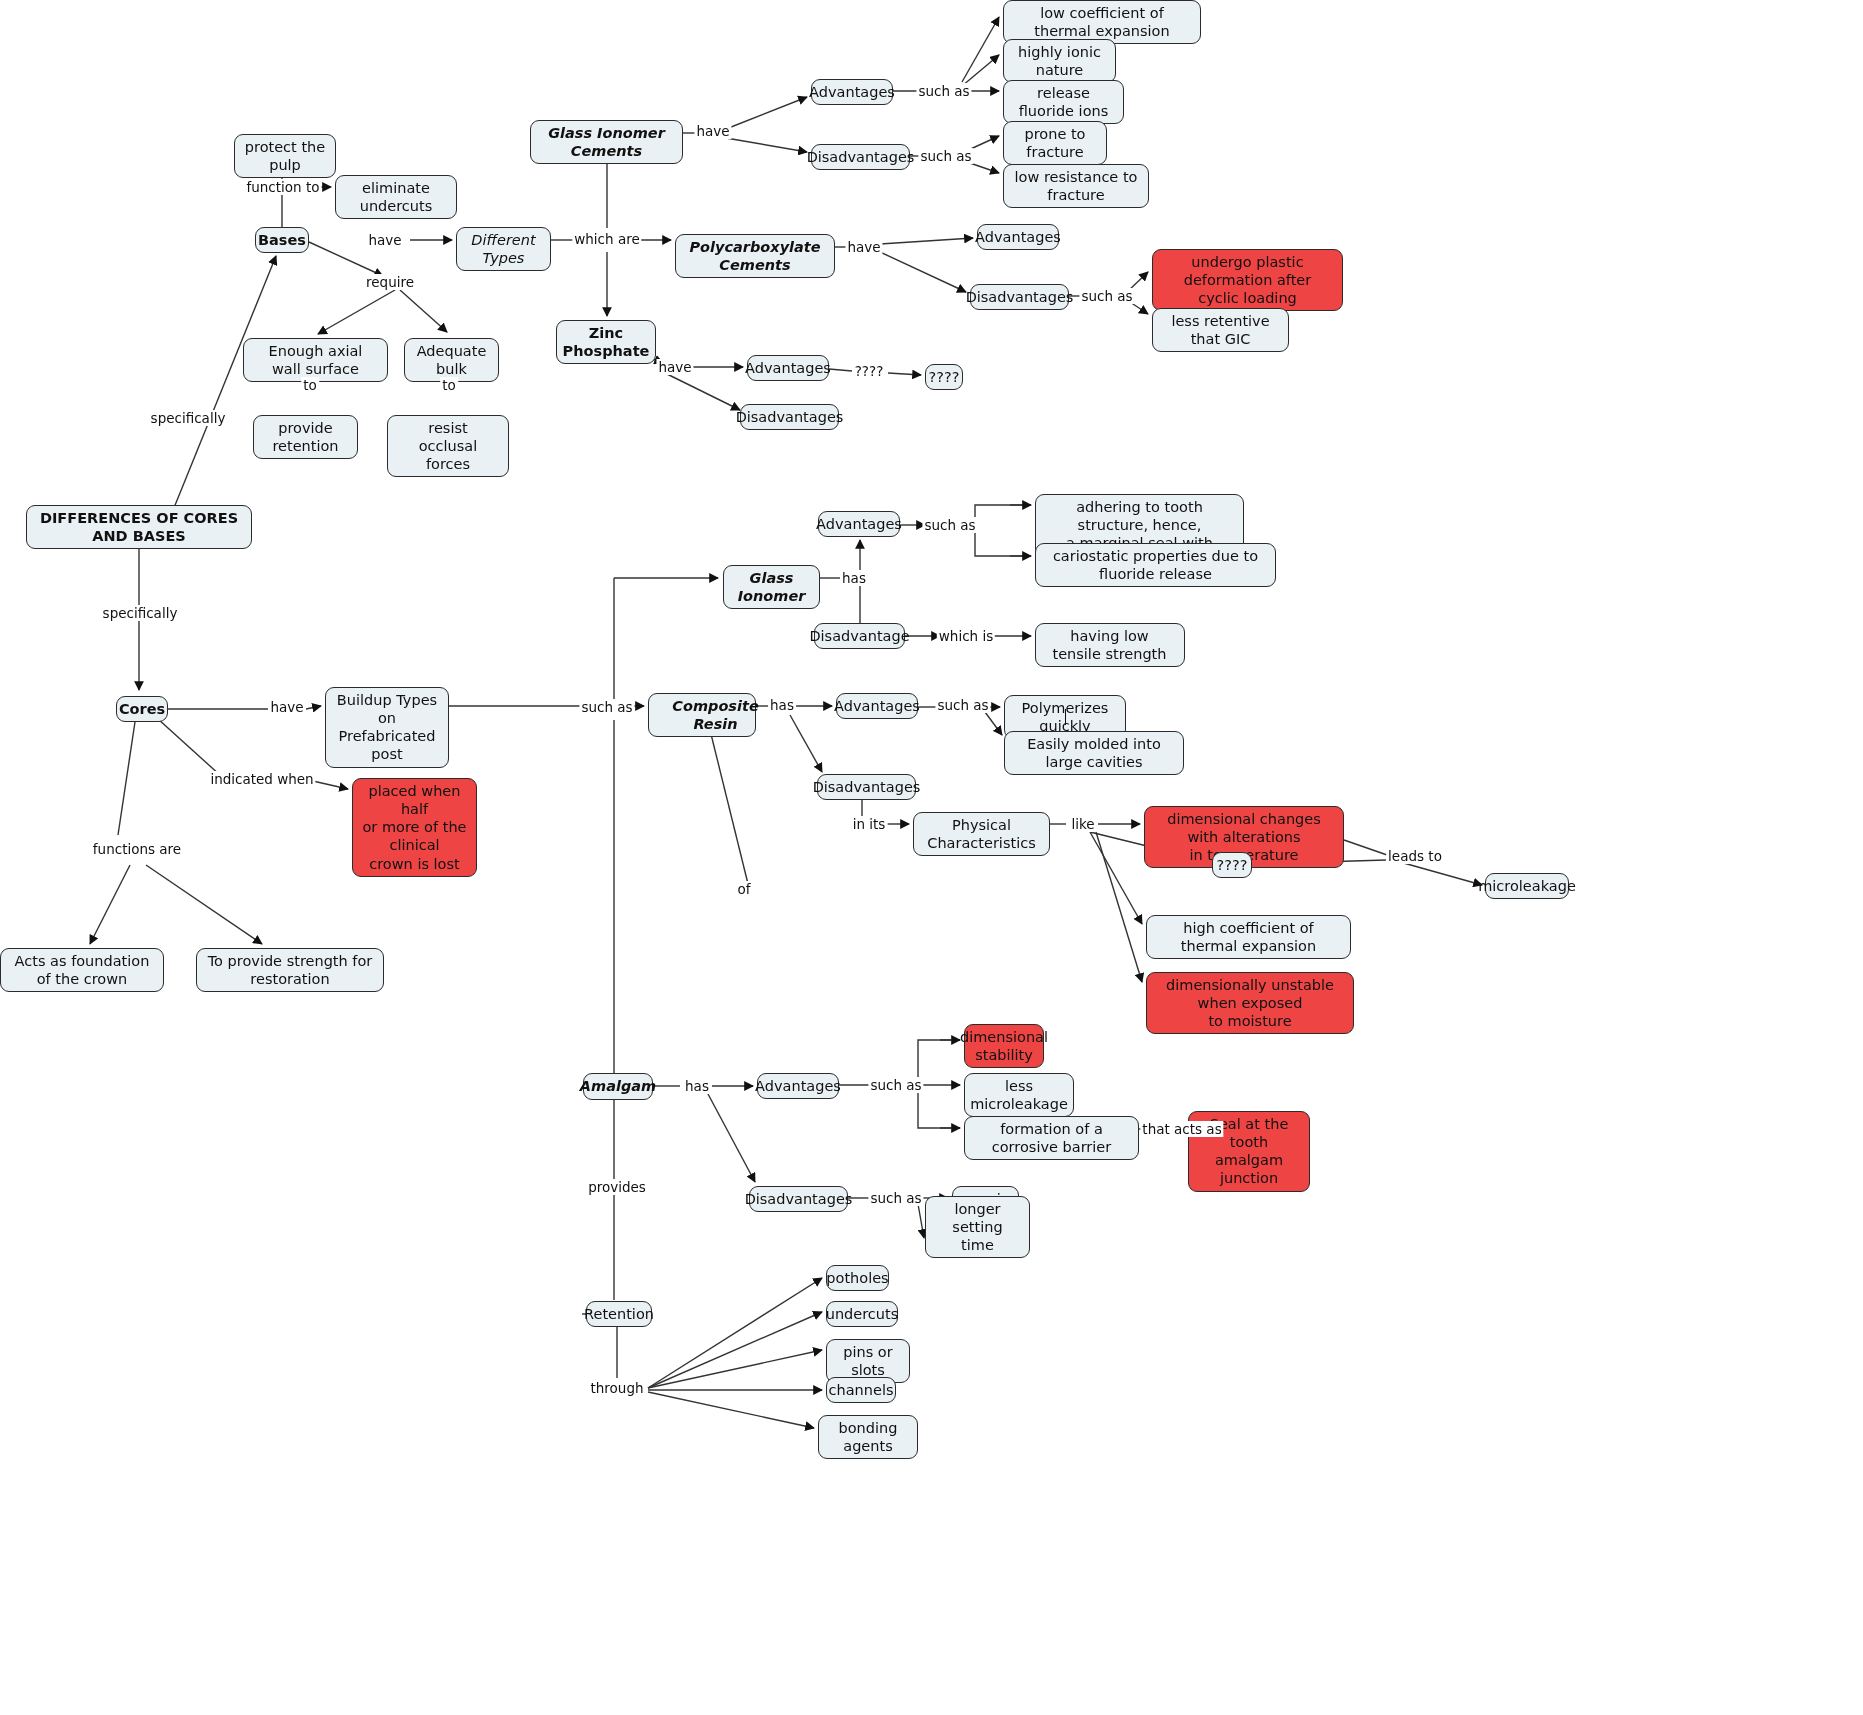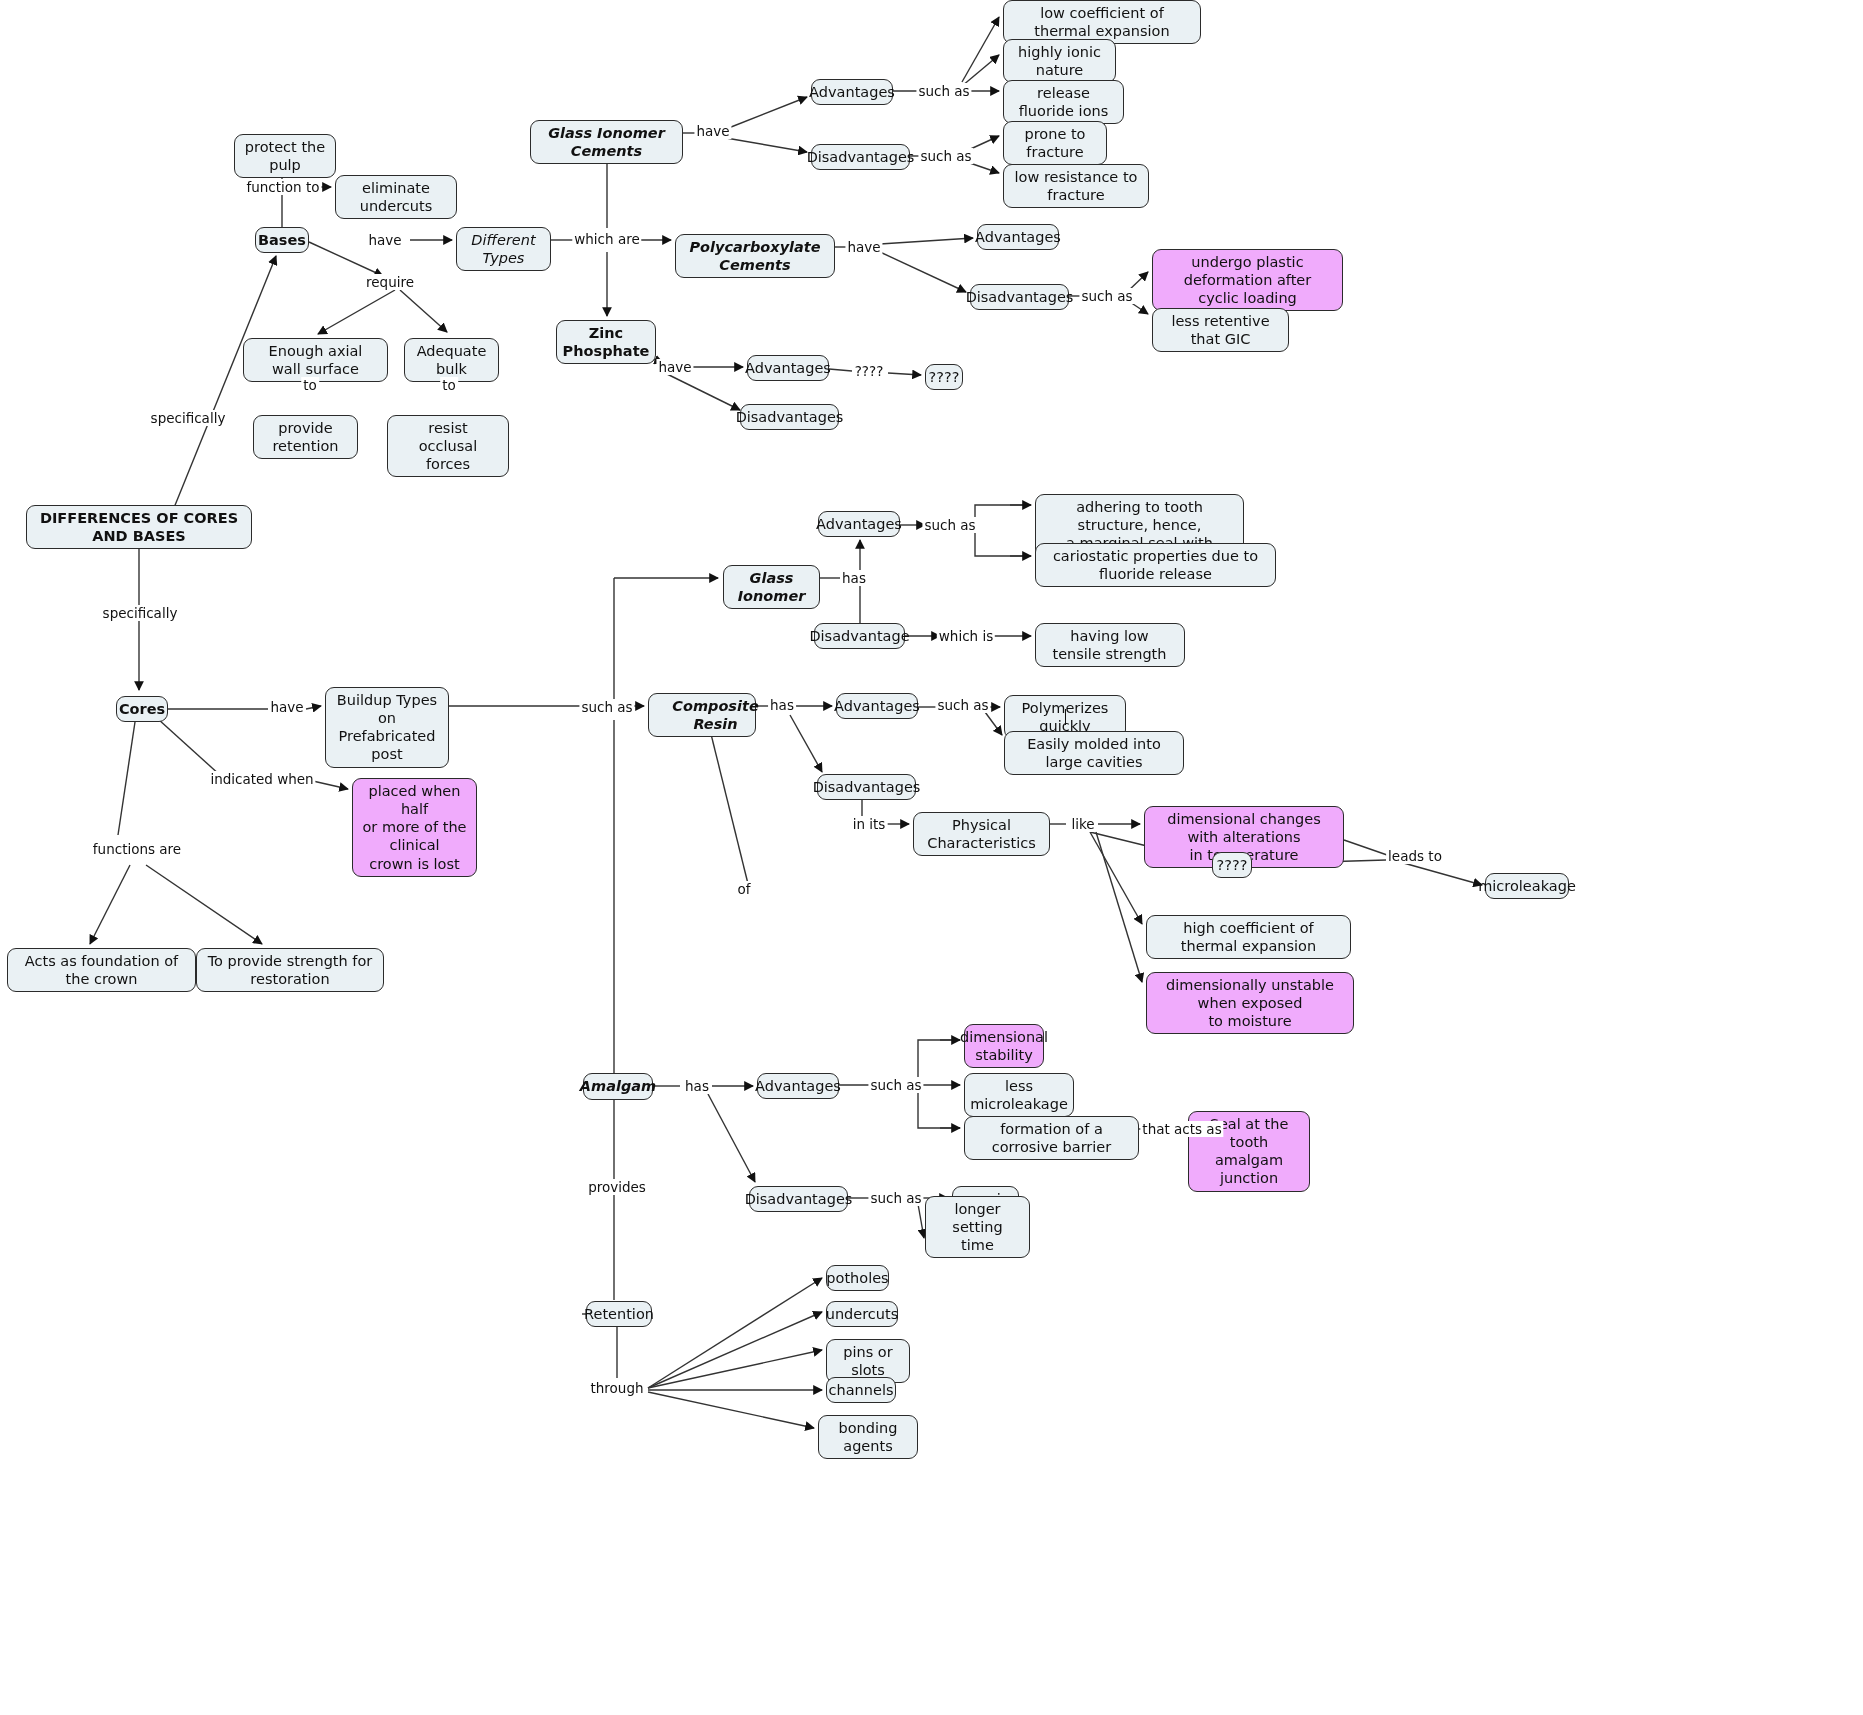--- a/index.html
+++ b/index.html
@@ -38,21 +38,21 @@
     align-items: center;
     justify-content: center;
     text-align: center;
     padding: 3px 9px;
     white-space: pre-line;
     z-index: 3;
   }
   .node.bold   { font-weight: bold; }
   .node.italic { font-style: italic; }
   .node.bolditalic { font-weight: bold; font-style: italic; }
-  .node.shade  { background: #f0abfc; }
+  .node.shade  { background: #ef4444; }
   .node.caret::after {
     content: "";
     position: absolute;
     width: 1px;
     height: 16px;
     background: #111;
   }
   .link-label {
     position: absolute;
     font-size: 13.5px;
@@ -219,21 +219,21 @@
       <div class="node" style="left: 1035px; top: 543px; width: 241px; min-height: 26px;">cariostatic properties due to fluoride release</div>
       <div class="node bolditalic" style="left: 723px; top: 565px; width: 97px; min-height: 27px;">Glass Ionomer</div>
       <div class="node" style="left: 814px; top: 623px; width: 91px; min-height: 26px;">Disadvantage</div>
       <div class="node" style="left: 1035px; top: 623px; width: 150px; min-height: 26px; padding-left: 8px;">having low tensile strength</div>
       <div class="node bold" style="left: 116px; top: 696px; width: 52px; min-height: 26px;">Cores</div>
       <div class="node" style="left: 325px; top: 687px; width: 124px; min-height: 38px;">Buildup Types
 on Prefabricated post</div>
       <div class="node shade" style="left: 352px; top: 778px; width: 125px; min-height: 48px;">placed when half
 or more of the clinical
 crown is lost</div>
-      <div class="node" style="left: 0px; top: 948px; width: 189px; min-height: 26px; margin-left: 7px;">Acts as foundation of the crown</div>
+      <div class="node" style="left: 0px; top: 948px; width: 164px; min-height: 26px;">Acts as foundation of the crown</div>
       <div class="node" style="left: 196px; top: 948px; width: 188px; min-height: 26px;">To provide strength for restoration</div>
       <div class="node bolditalic" style="left: 648px; top: 693px; width: 108px; min-height: 27px; padding-left: 36px;">Composite Resin</div>
       <div class="node" style="left: 836px; top: 693px; width: 82px; min-height: 26px;">Advantages</div>
       <div class="node caret" style="left: 1004px; top: 695px; width: 122px; min-height: 26px;">Polymerizes quickly</div>
       <div class="node" style="left: 1004px; top: 731px; width: 180px; min-height: 26px;">Easily molded into large cavities</div>
       <div class="node" style="left: 817px; top: 774px; width: 99px; min-height: 26px;">Disadvantages</div>
       <div class="node" style="left: 913px; top: 812px; width: 137px; min-height: 26px;">Physical Characteristics</div>
       <div class="node shade" style="left: 1144px; top: 806px; width: 200px; min-height: 38px;">dimensional changes with alterations
 in temperature</div>
       <div class="node" style="left: 1212px; top: 852px; width: 40px; min-height: 24px;">????</div>

